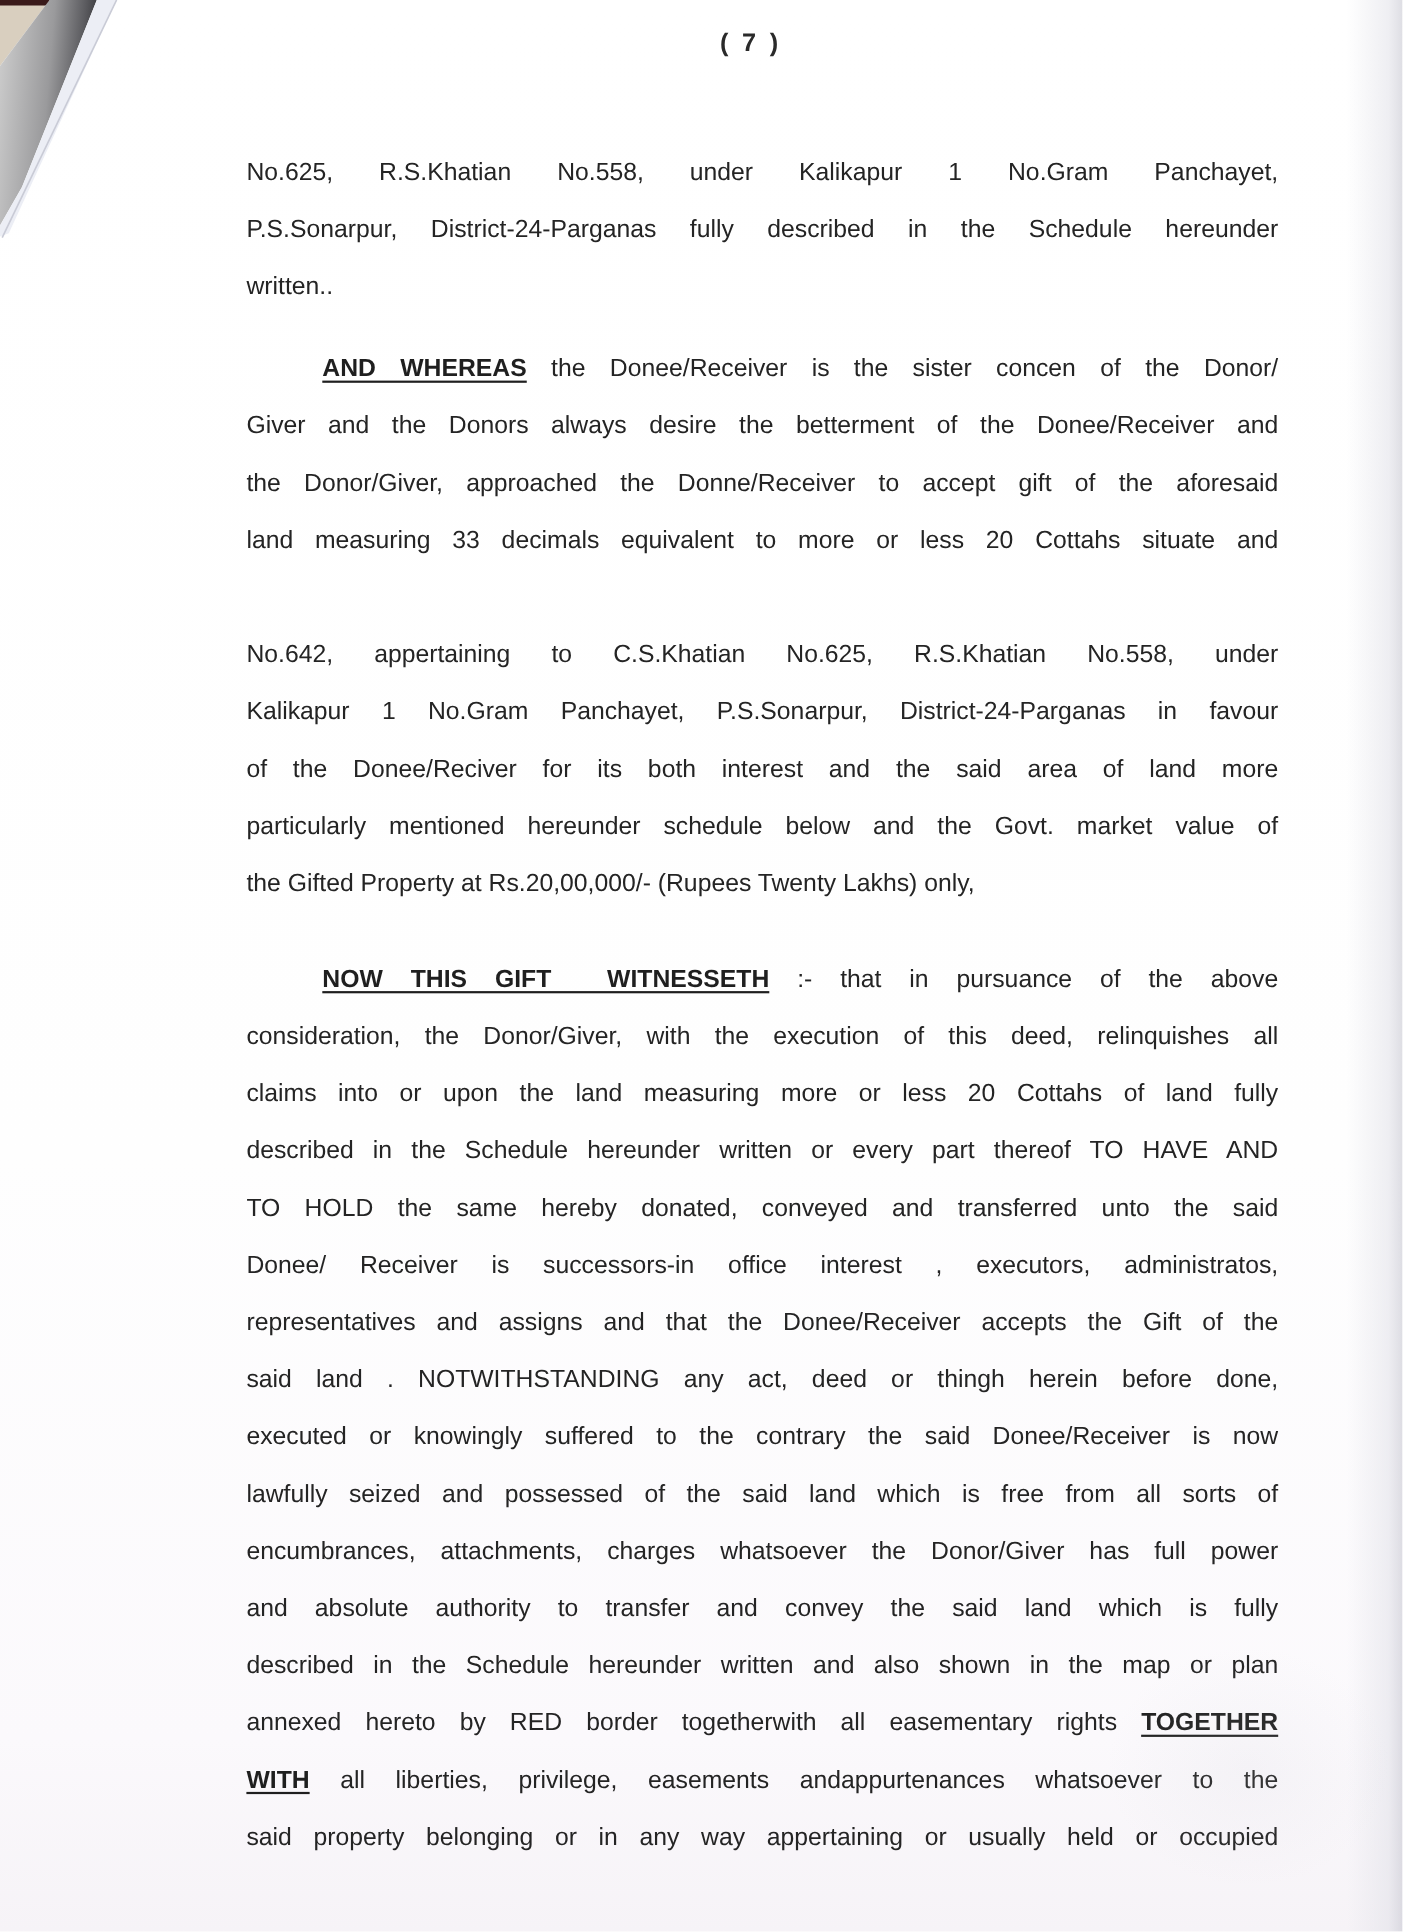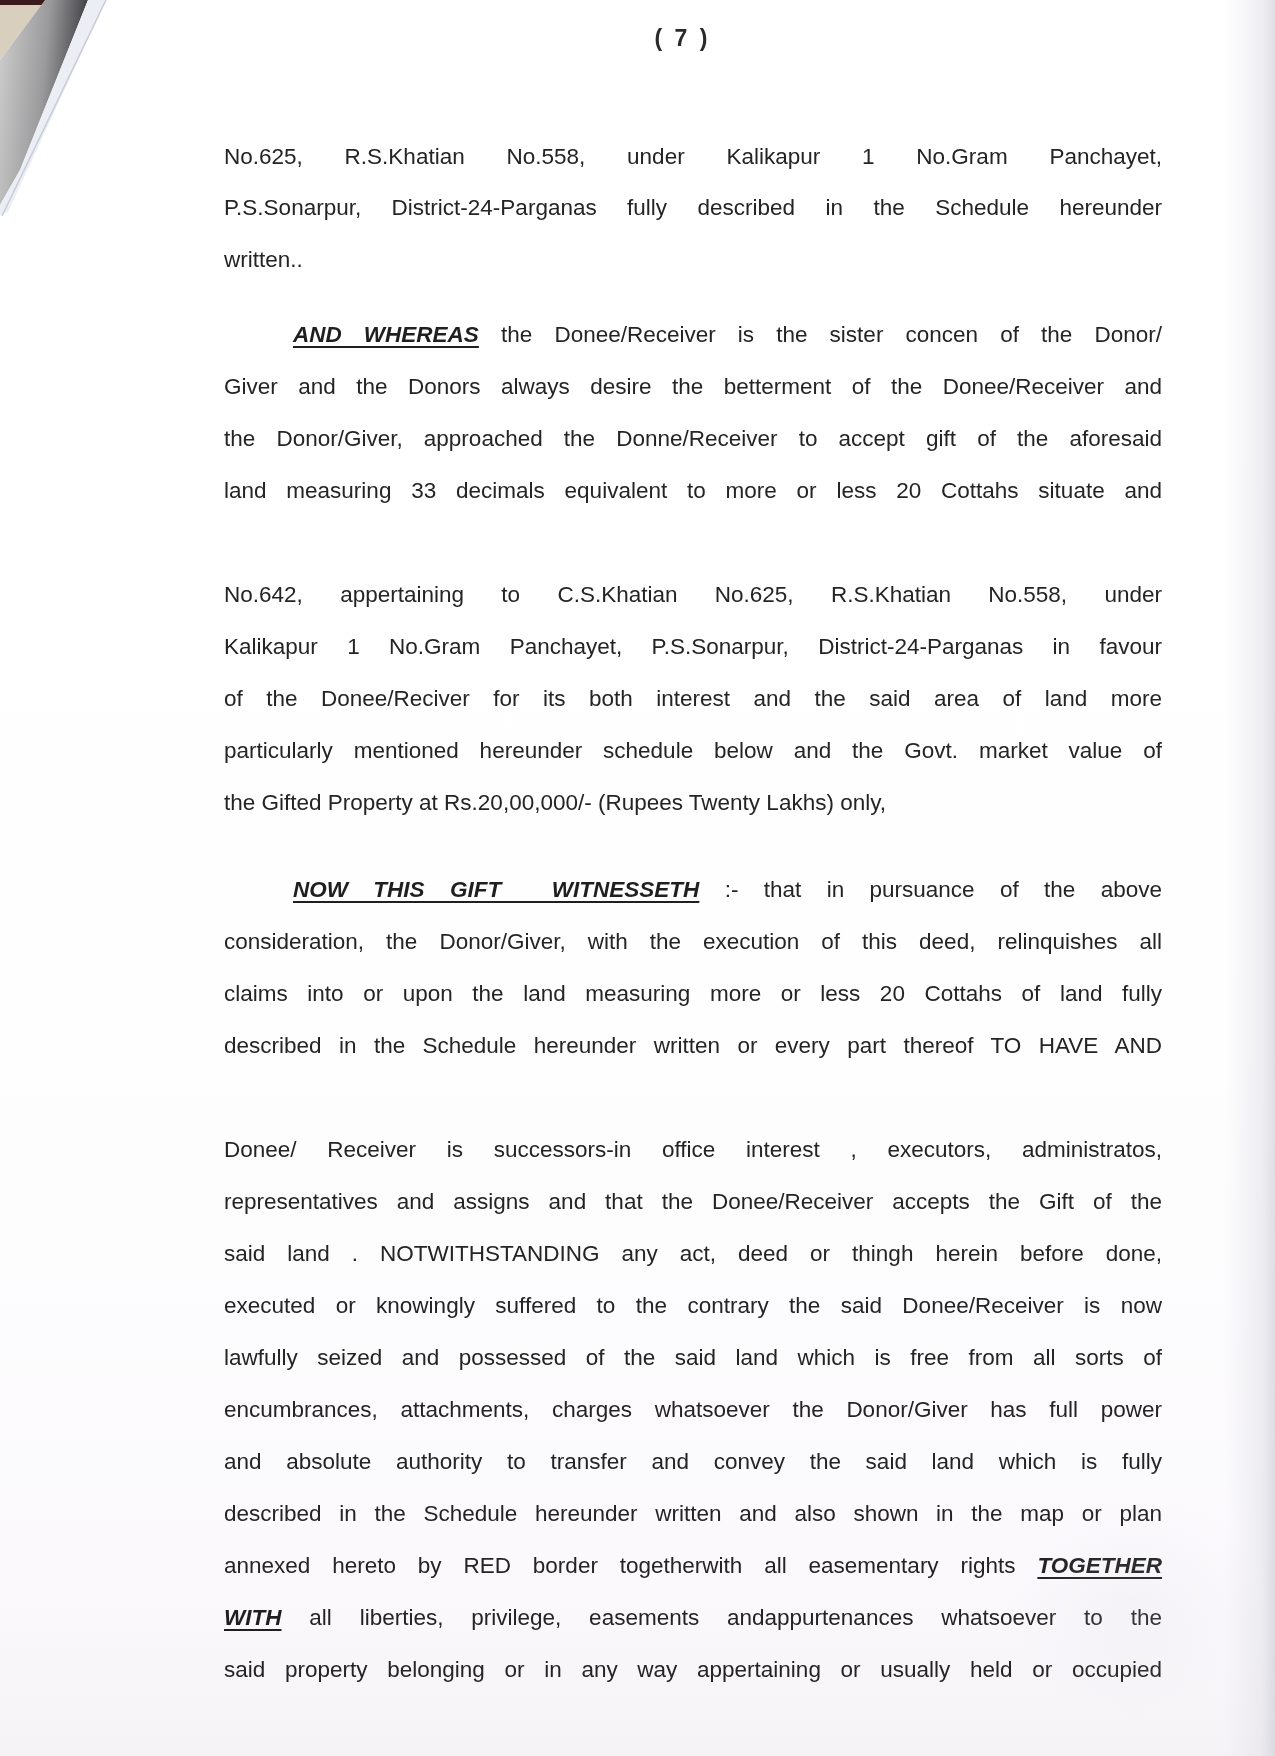--- a/index.html
+++ b/index.html
@@ -58,21 +58,20 @@
     color: #242424;
   }
   .line.last { text-align: center; text-align-last: left; }
   .line.indent { left: 293px; width: 869px; }
   .u {
     font-weight: bold;
     text-decoration: underline;
     text-decoration-thickness: 2px;
     text-underline-offset: 4px;
     color: #1f1f1f;
-    font-style: italic;
   }
   .show-through {
     position: absolute;
     right: 10px;
     bottom: 40px;
     width: 260px;
     height: 220px;
     background: radial-gradient(ellipse at center, rgba(200,200,210,0.12), rgba(255,255,255,0) 70%);
     pointer-events: none;
   }
@@ -111,20 +110,21 @@
   <div class="line" style="top:580px">No.642, appertaining to C.S.Khatian No.625, R.S.Khatian No.558, under</div>
   <div class="line" style="top:632px">Kalikapur 1 No.Gram Panchayet,  P.S.Sonarpur, District-24-Parganas in favour</div>
   <div class="line" style="top:684px">of the Donee/Reciver for its both interest and the said area of  land more</div>
   <div class="line" style="top:736px">particularly mentioned hereunder schedule below and  the Govt. market value of</div>
   <div class="line last" style="top:788px">the Gifted Property at Rs.20,00,000/- (Rupees Twenty  Lakhs) only,</div>
 
   <div class="line indent" style="top:875px"><span class="u" style="white-space:pre">NOW THIS GIFT  WITNESSETH</span> <span>:- that in pursuance of the above</span></div>
   <div class="line" style="top:927px">consideration, the Donor/Giver, with the execution of this deed, relinquishes all</div>
   <div class="line" style="top:979px">claims into or upon the land measuring more or less 20 Cottahs of land  fully</div>
   <div class="line" style="top:1031px">described in the Schedule hereunder written or every part thereof TO HAVE AND</div>
+  <div class="line" style="top:1083px">TO HOLD  the same  hereby donated, conveyed and transferred unto the said</div>
   <div class="line" style="top:1135px">Donee/ Receiver  is  successors-in office interest ,  executors, administratos,</div>
   <div class="line" style="top:1239px">said  land . NOTWITHSTANDING  any act, deed or thingh  herein before done,</div>
   <div class="line" style="top:1187px">representatives and assigns and that the Donee/Receiver accepts the Gift of the</div>
   <div class="line" style="top:1291px">executed or knowingly suffered to the contrary the said Donee/Receiver is now</div>
   <div class="line" style="top:1343px">lawfully seized and possessed of the said  land   which is free from all sorts of</div>
   <div class="line" style="top:1395px">encumbrances, attachments, charges whatsoever the Donor/Giver has full power</div>
   <div class="line" style="top:1447px">and absolute authority  to transfer and convey the said  land which is fully</div>
   <div class="line" style="top:1499px">described in the  Schedule hereunder written and also  shown in the map or plan</div>
   <div class="line" style="top:1551px"><span>annexed hereto by RED border togetherwith all easementary rights</span> <span class="u">TOGETHER</span></div>
   <div class="line" style="top:1603px"><span class="u">WITH</span> <span>all liberties, privilege, easements andappurtenances whatsoever to the</span></div>

